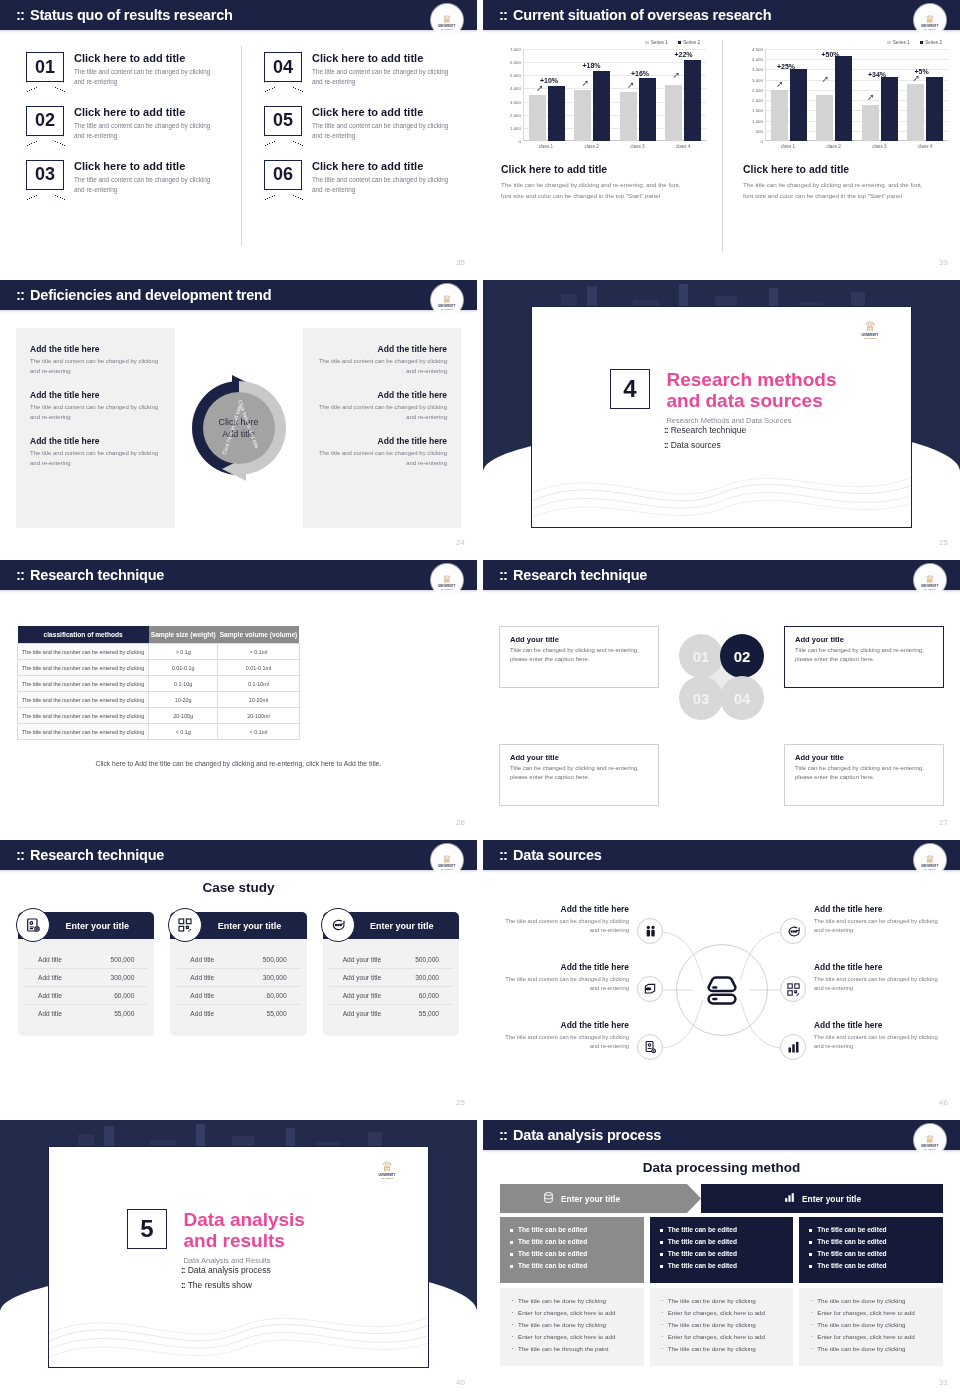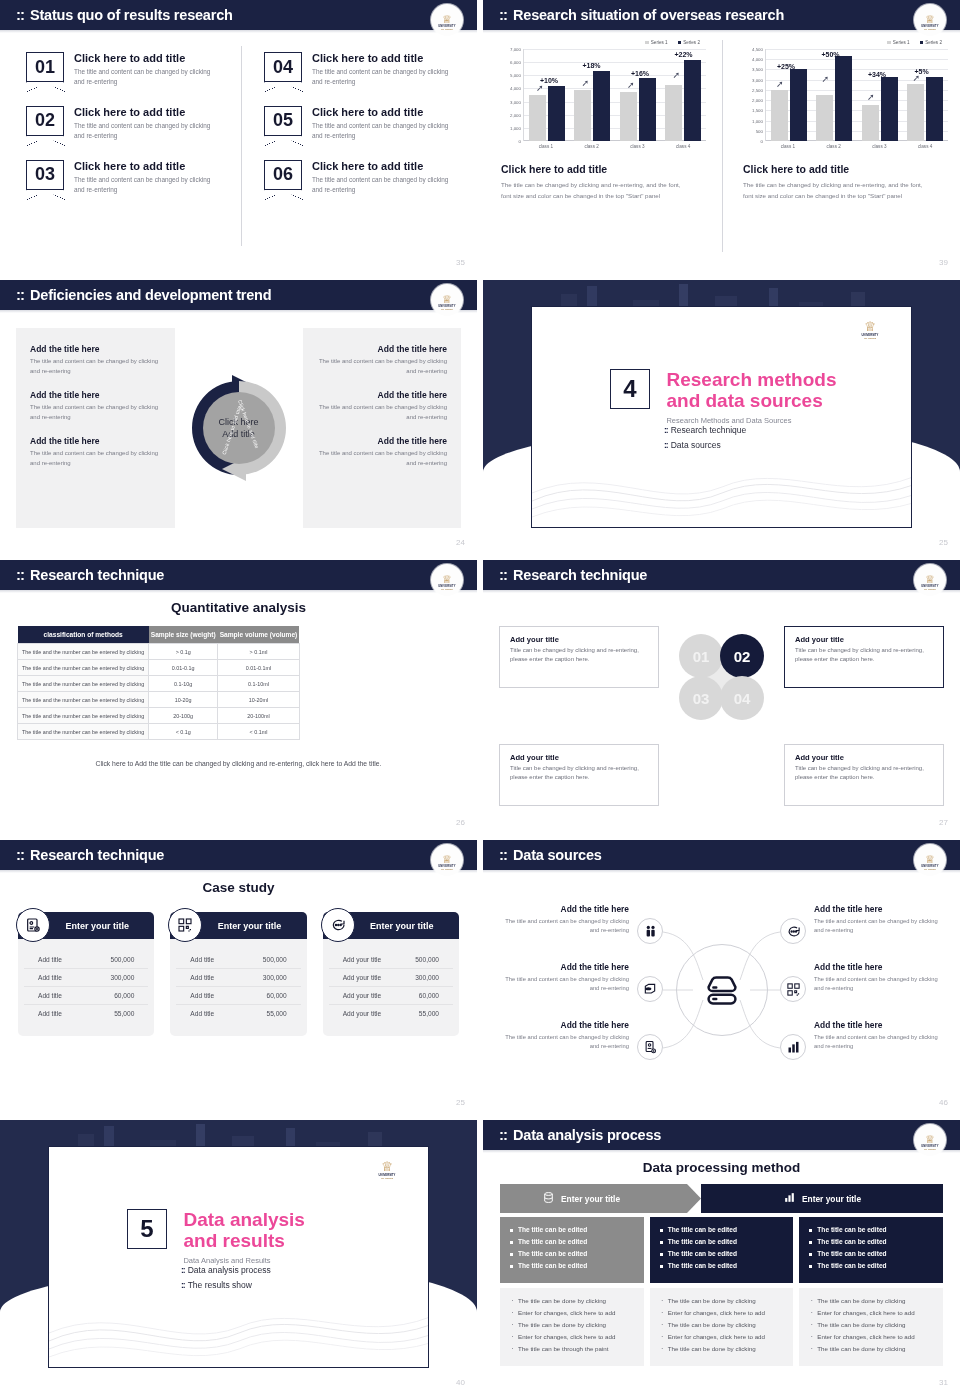--- a/index.html
+++ b/index.html
@@ -311,21 +311,21 @@
           </div>
         </div>
       </div>
     </div>
     <div class="pagenum">35</div>
   </div>
 
   <div class="slide">
     <div class="titlebar">
       <span class="dots">::</span>
-      <span class="ttl">Research situation of overseas research</span>
+      <span class="ttl">Current situation of overseas research</span>
     </div>
     <div class="titlebar-shadow"></div>
     <div class="logo">
       <span class="crown">♕</span>
       <span class="lt1">UNIVERSITY</span>
       <span class="lt2">OF PEERS</span>
     </div>
 
     <div class="chartwrap">
       <div class="chartcol">
@@ -589,21 +589,20 @@
     <div class="titlebar">
       <span class="dots">::</span>
       <span class="ttl">Research technique</span>
     </div>
     <div class="titlebar-shadow"></div>
     <div class="logo">
       <span class="crown">♕</span>
       <span class="lt1">UNIVERSITY</span>
       <span class="lt2">OF PEERS</span>
     </div>
-    <div class="ctr-title">Quantitative analysis</div>
     <table class="qt">
       <thead>
           <tr>
         <th class="c1">classification of methods</th>
         <th class="c2">Sample size (weight)</th>
         <th class="c3">Sample volume (volume)</th>
       </tr>
         </thead>
       <tbody>
         <tr>

